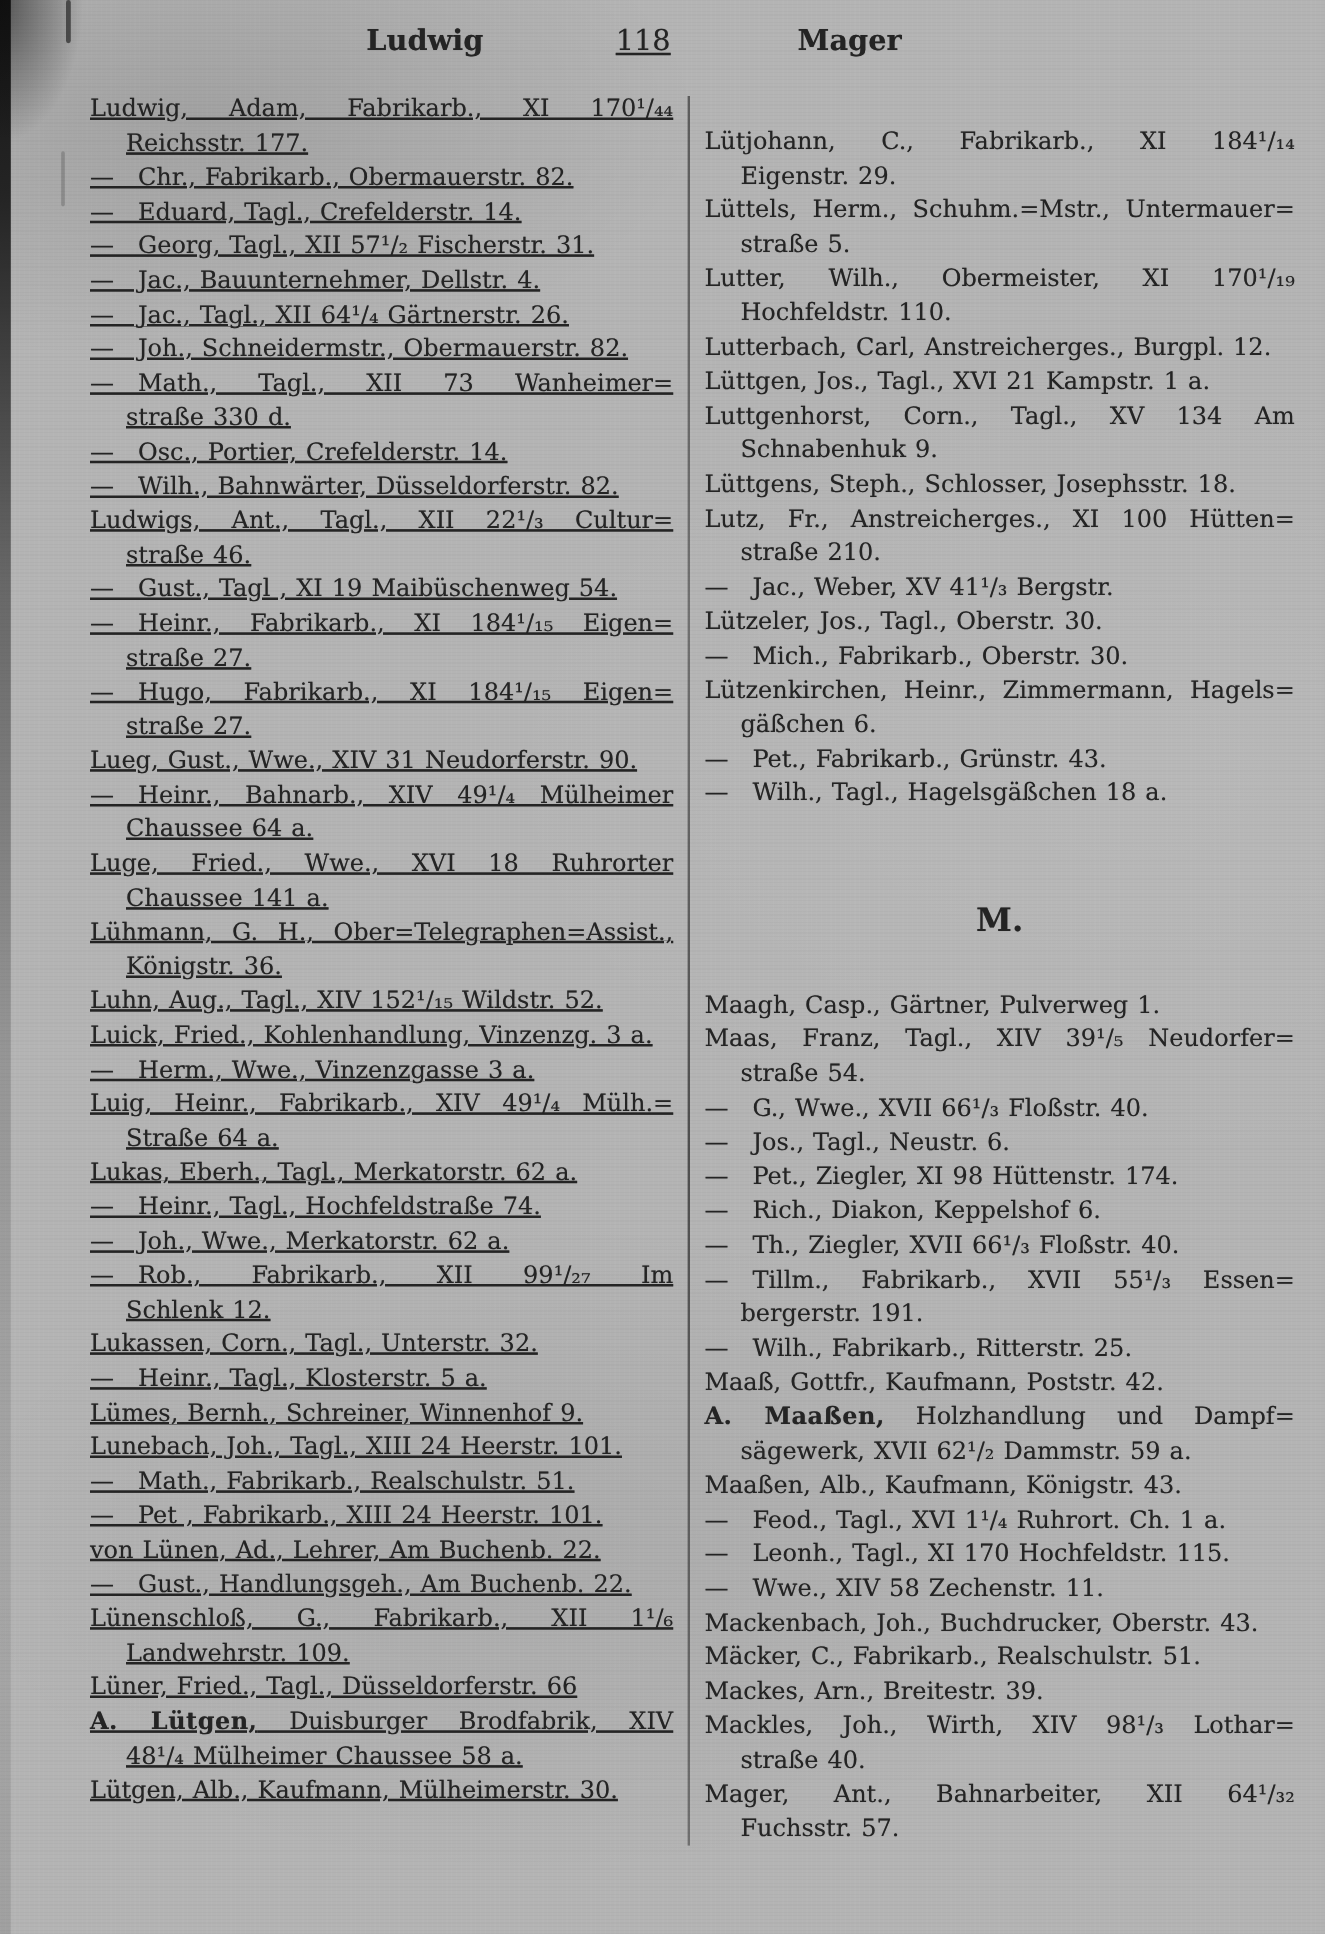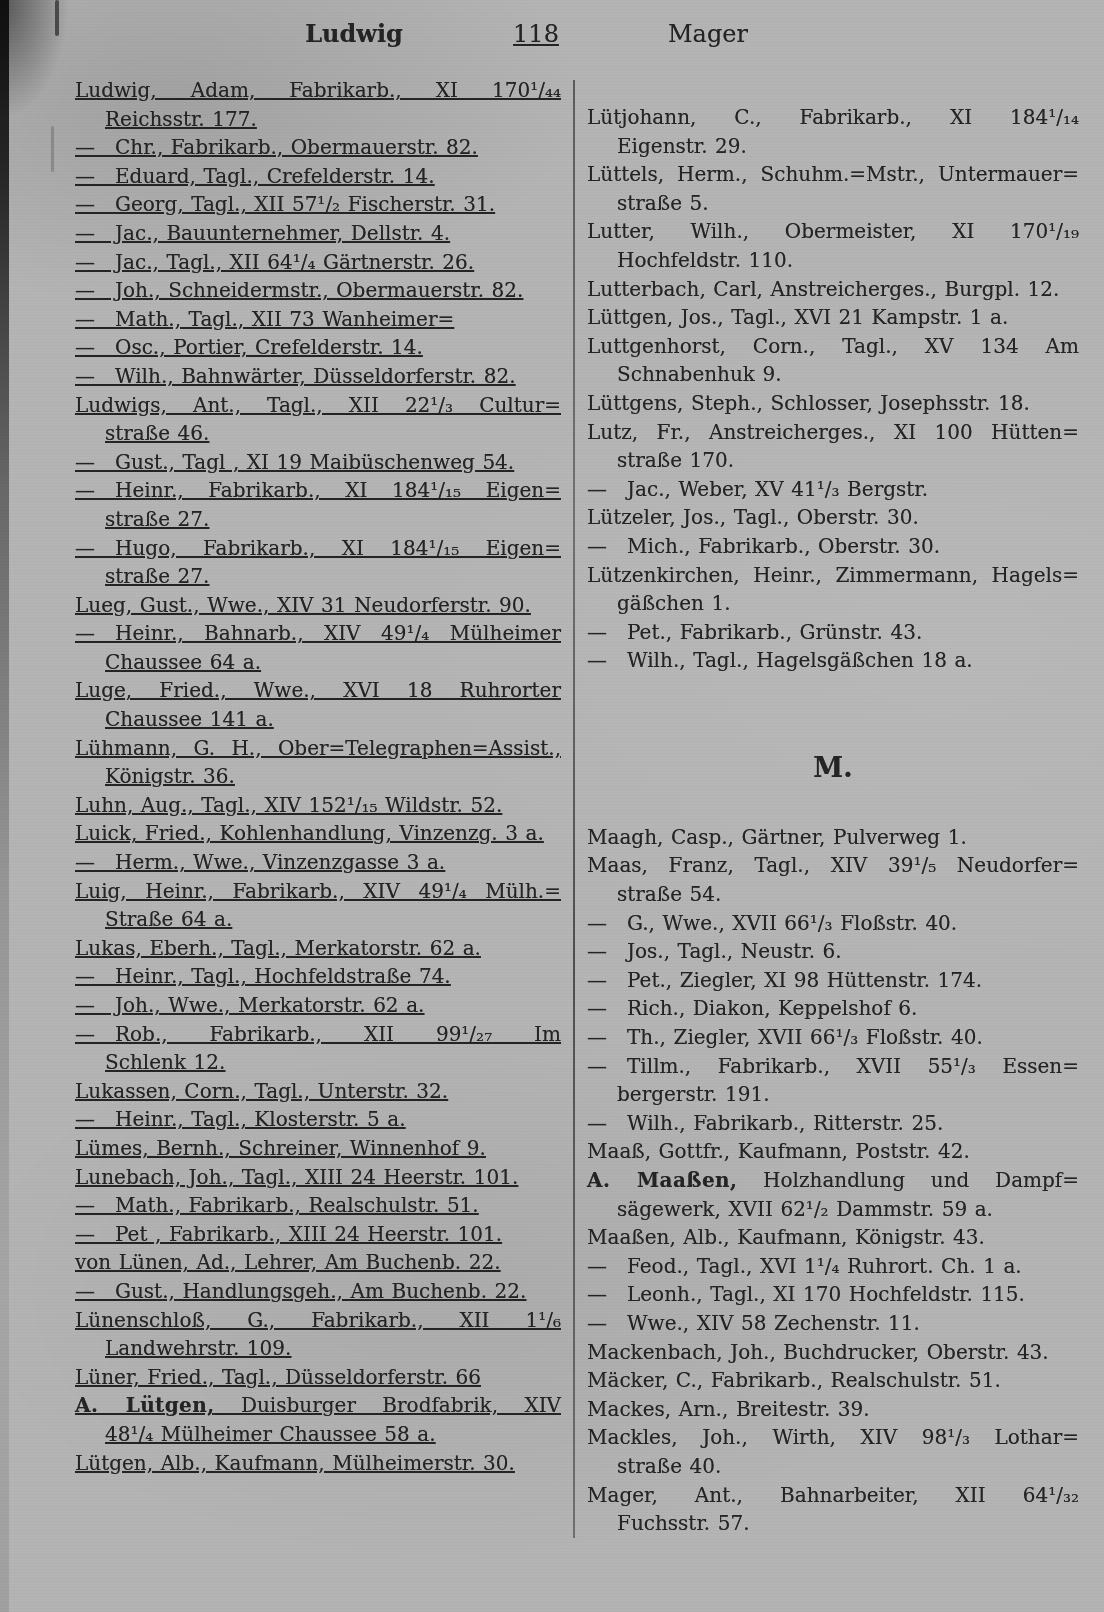--- a/index.html
+++ b/index.html
@@ -24,21 +24,21 @@
   .corner-smudge{position:absolute;left:0;top:0;width:70px;height:120px;pointer-events:none;
     background:radial-gradient(ellipse at 0% 0%, rgba(10,10,10,0.55), transparent 70%);}
   .tick1{position:absolute;left:55px;top:0;width:4px;height:36px;background:#2e2e2e;opacity:.75;border-radius:2px;}
   .tick2{position:absolute;left:51px;top:126px;width:3px;height:46px;background:#3a3a3a;opacity:.28;border-radius:2px;}
 
   
   .running-head{position:absolute;top:12px;left:0;width:1097px;height:44px;font-size:24px;line-height:44px;}
   .running-head .hw{position:absolute;transform:translateX(-50%);white-space:nowrap;}
   .hw.left{left:354px;font-weight:bold;}
   .hw.num{left:536px;text-decoration:underline;}
-  .hw.right{left:708px;font-weight:normal;}
+  .hw.right{left:708px;font-weight:bold;}
 
   
   .columns{position:absolute;left:75px;top:76px;display:flex;}
   .col-left{width:486px;text-decoration:underline;}
   .divider{width:2px;height:1458px;margin:4px 12px 0 12px;
     background:linear-gradient(180deg, rgba(45,45,45,0.65) 0%, rgba(45,45,45,0.5) 30%, rgba(35,35,35,0.7) 60%, rgba(45,45,45,0.5) 100%);}
   .col-right{width:492px;margin-top:27px;}
 
   p.entry{margin:0;font-size:20px;line-height:28.6px;}
   .line{display:block;text-align:justify;text-align-last:justify;word-spacing:0.06em;}
@@ -82,20 +82,21 @@
         <span class="line">— Jac., Bauunternehmer, Dellstr. 4.</span>
       </p>
       <p class="entry">
         <span class="line">— Jac., Tagl., XII 64¹/₄ Gärtnerstr. 26.</span>
       </p>
       <p class="entry">
         <span class="line">— Joh., Schneidermstr., Obermauerstr. 82.</span>
       </p>
       <p class="entry">
         <span class="line">— Math., Tagl., XII 73 Wanheimer=</span>
+        <span class="line cont">straße 330 d.</span>
       </p>
       <p class="entry">
         <span class="line">— Osc., Portier, Crefelderstr. 14.</span>
       </p>
       <p class="entry">
         <span class="line">— Wilh., Bahnwärter, Düsseldorferstr. 82.</span>
       </p>
       <p class="entry">
         <span class="line">Ludwigs, Ant., Tagl., XII 22¹/₃ Cultur=</span>
         <span class="line cont">straße 46.</span>
@@ -214,34 +215,34 @@
         </p>
         <p class="entry">
           <span class="line">Luttgenhorst, Corn., Tagl., XV 134 Am</span>
           <span class="line cont">Schnabenhuk 9.</span>
         </p>
         <p class="entry">
           <span class="line">Lüttgens, Steph., Schlosser, Josephsstr. 18.</span>
         </p>
         <p class="entry">
           <span class="line">Lutz, Fr., Anstreicherges., XI 100 Hütten=</span>
-          <span class="line cont">straße 170.</span>
+          <span class="line cont">straße 210.</span>
         </p>
         <p class="entry">
           <span class="line">— Jac., Weber, XV 41¹/₃ Bergstr.</span>
         </p>
         <p class="entry">
           <span class="line">Lützeler, Jos., Tagl., Oberstr. 30.</span>
         </p>
         <p class="entry">
           <span class="line">— Mich., Fabrikarb., Oberstr. 30.</span>
         </p>
         <p class="entry">
           <span class="line">Lützenkirchen, Heinr., Zimmermann, Hagels=</span>
-          <span class="line cont">gäßchen 1.</span>
+          <span class="line cont">gäßchen 6.</span>
         </p>
         <p class="entry">
           <span class="line">— Pet., Fabrikarb., Grünstr. 43.</span>
         </p>
         <p class="entry">
           <span class="line">— Wilh., Tagl., Hagelsgäßchen 18 a.</span>
         </p>
       </div>
     <div class="section-gap"></div>
     <h2 class="section-heading">M.</h2>

